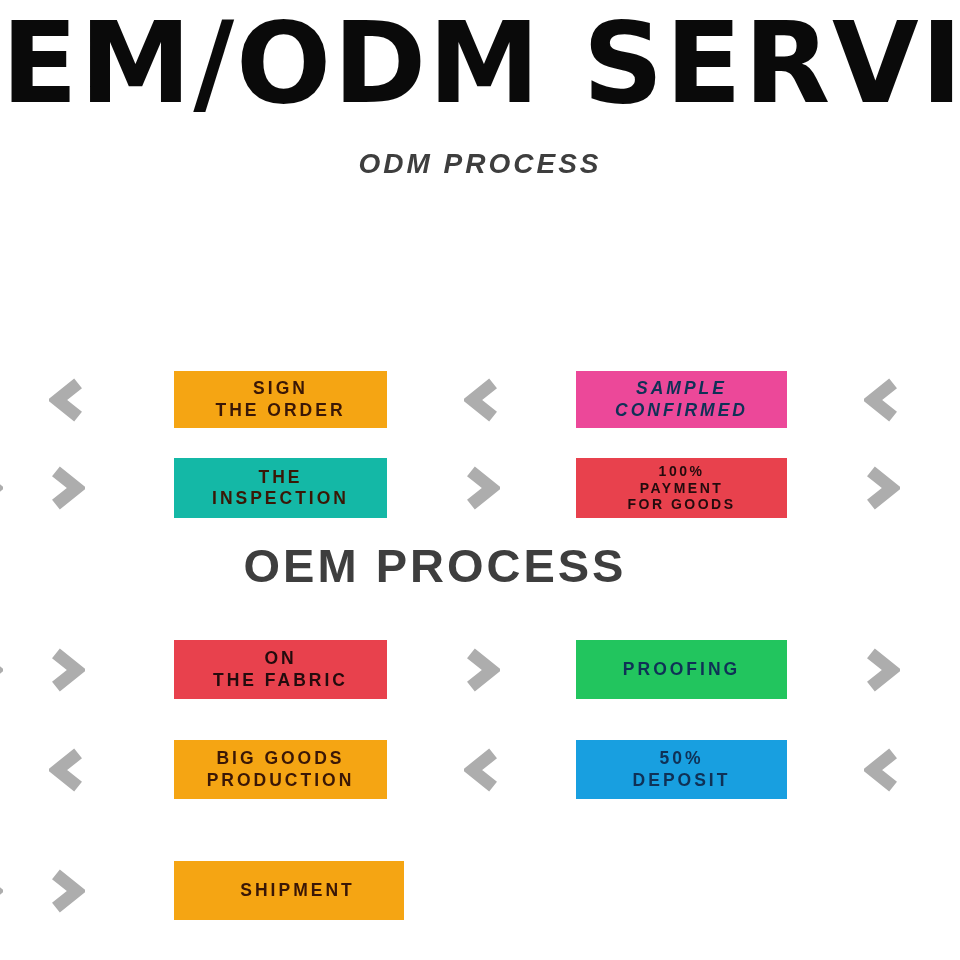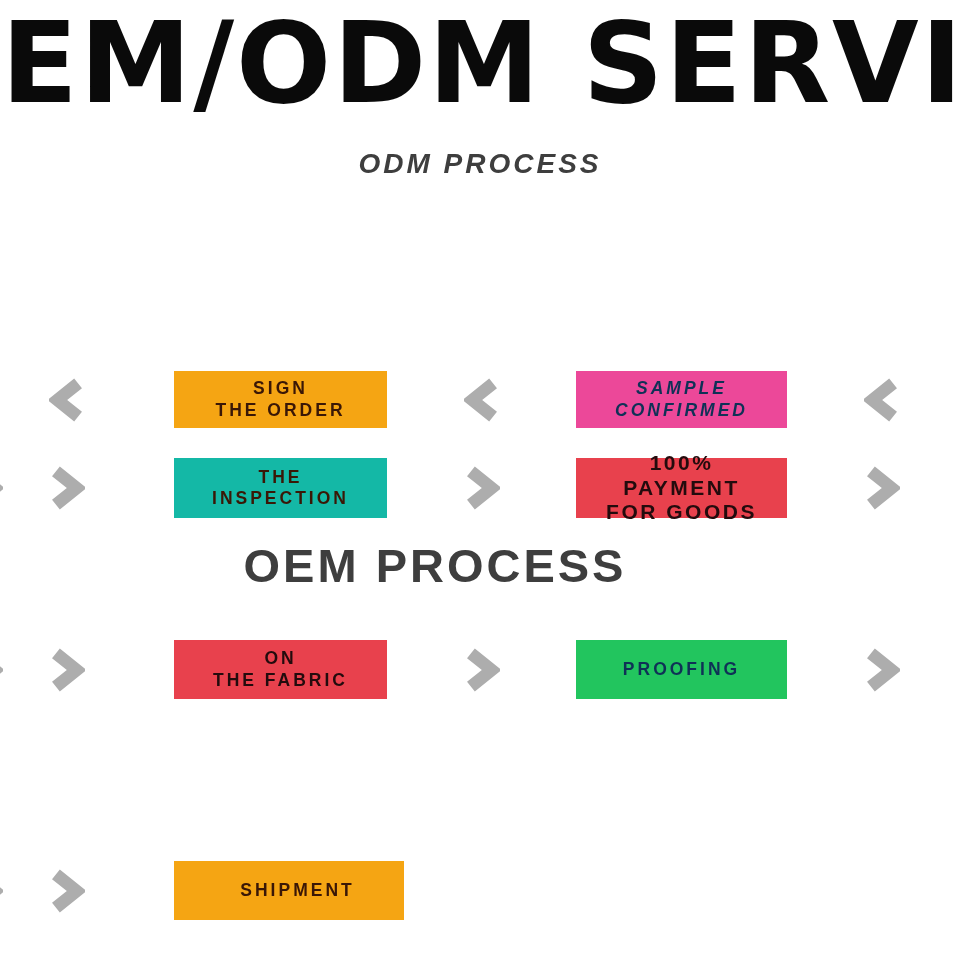--- a/index.html
+++ b/index.html
@@ -38,21 +38,21 @@
 
   .box{
     position:absolute;top:0;height:100%;
     display:flex;align-items:center;justify-content:center;
     text-align:center;font-weight:bold;
     font-size:17.5px;line-height:1.22;letter-spacing:3px;
     white-space:pre-line;
   }
   .box-left{left:174px;width:213px;}
   .box-right{left:576px;width:211px;}
-  .box.small-text{font-size:21px;line-height:1.18;letter-spacing:2.5px;}
+  .box.small-text{font-size:14px;line-height:1.18;letter-spacing:2.5px;}
 
   .tone-red{color:#230b0d;}
   .tone-blue{color:#0f3156;}
   .tone-orange{color:#3a1706;}
 
   .chev{
     position:absolute;top:50%;transform:translateY(-50%);
     width:36px;height:44px;
   }
   .chev svg{display:block;width:100%;height:100%;}
@@ -148,20 +148,46 @@
         </svg>
       </span>
     <div class="box box-right tone-blue" style="background-color: #22c55e;">PROOFING</div>
     <span class="chev chev-outer-right">
         <svg viewBox="0 0 26 30">
           <path d="M5 3 L20 15 L5 27" fill="none" stroke="#ADADAD" stroke-width="9"></path>
         </svg>
       </span>
   </div>
 
+  <div class="flow-row r5">
+    <span class="chev chev-edge-left dir-left">
+        <svg viewBox="0 0 26 30">
+          <path d="M5 3 L20 15 L5 27" fill="none" stroke="#ADADAD" stroke-width="9"></path>
+        </svg>
+      </span>
+    <span class="chev chev-outer-left dir-left">
+        <svg viewBox="0 0 26 30">
+          <path d="M5 3 L20 15 L5 27" fill="none" stroke="#ADADAD" stroke-width="9"></path>
+        </svg>
+      </span>
+    <div class="box box-left tone-orange" style="background-color: rgb(245, 165, 19);">BIG GOODS
+PRODUCTION</div>
+    <span class="chev chev-mid dir-left">
+        <svg viewBox="0 0 26 30">
+          <path d="M5 3 L20 15 L5 27" fill="none" stroke="#ADADAD" stroke-width="9"></path>
+        </svg>
+      </span>
+    <div class="box box-right tone-blue" style="background-color: rgb(24, 159, 224);">50%
+DEPOSIT</div>
+    <span class="chev chev-outer-right dir-left">
+        <svg viewBox="0 0 26 30">
+          <path d="M5 3 L20 15 L5 27" fill="none" stroke="#ADADAD" stroke-width="9"></path>
+        </svg>
+      </span>
+  </div>
 
   <div class="flow-row r6">
     <span class="chev chev-edge-left">
         <svg viewBox="0 0 26 30">
           <path d="M5 3 L20 15 L5 27" fill="none" stroke="#ADADAD" stroke-width="9"></path>
         </svg>
       </span>
     <span class="chev chev-outer-left">
         <svg viewBox="0 0 26 30">
           <path d="M5 3 L20 15 L5 27" fill="none" stroke="#ADADAD" stroke-width="9"></path>

